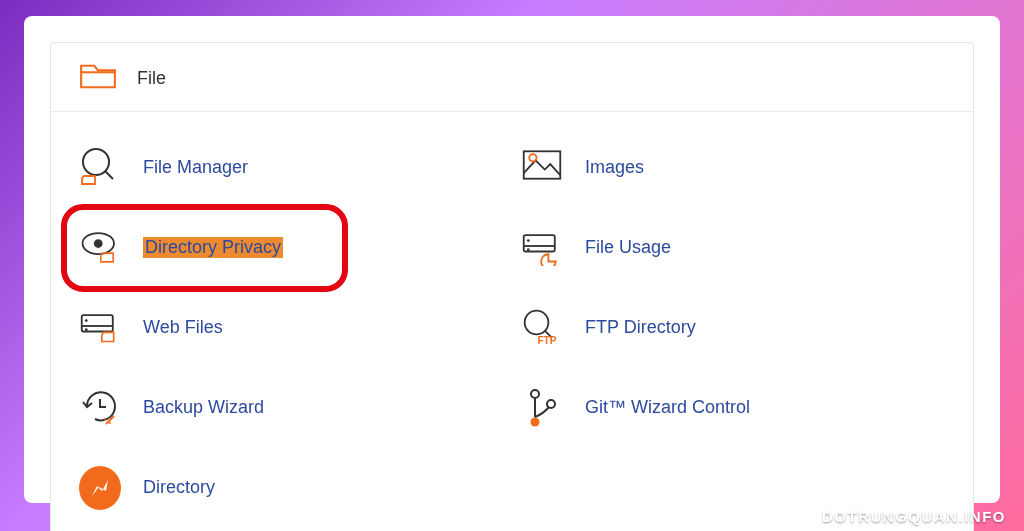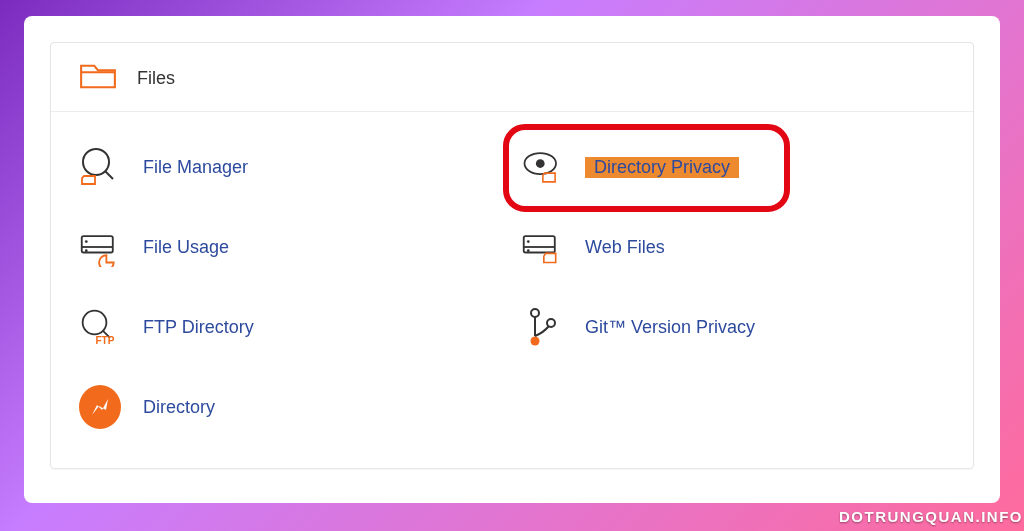--- a/index.html
+++ b/index.html
@@ -58,48 +58,47 @@
     .item {
       display: flex;
       align-items: center;
       gap: 22px;
       position: relative;
     }
     .item .icon-wrap {
       width: 42px;
       height: 42px;
       display: flex;
-      align-items: center;
       justify-content: center;
       flex-shrink: 0;
     }
     .item .label {
       font-size: 18px;
       color: #2d4a9e;
       cursor: pointer;
     }
     .highlighted {
       background: #ed8a2f;
       color: #1a1a1a;
-      padding: 0 9px;
+      padding: 0 2px;
     }
     .highlight-ring {
       position: absolute;
       border: 6px solid #e30613;
       border-radius: 22px;
       top: -22px;
       left: -18px;
       width: 287px;
       height: 88px;
       pointer-events: none;
     }
     .watermark {
       position: absolute;
       bottom: 6px;
-      right: 1px;
+      right: 18px;
       color: #ffffff;
       font-size: 15px;
       font-weight: 700;
       letter-spacing: 1.5px;
       text-shadow: 0 1px 2px rgba(0,0,0,0.4);
     }
     
     .jet-circle {
       width: 44px;
       height: 44px;
@@ -115,36 +114,46 @@
 
 <div class="outer-card">
   <div class="panel">
     <div class="panel-header">
       <span class="folder-icon">
         <svg viewBox="0 0 40 32" fill="none" stroke="#f26a1b" stroke-width="2.2">
           <path d="M2 6 L2 28 L38 28 L38 10 L20 10 L16 5 L2 5 Z"></path>
           <line x1="2" y1="12" x2="38" y2="12"></line>
         </svg>
       </span>
-      <span class="panel-title">Files</span>
+      <span class="panel-title">File</span>
     </div>
 
     <div class="grid">
 
       <div class="item">
         <span class="icon-wrap">
           <svg width="42" height="42" viewBox="0 0 42 42" fill="none">
             <circle cx="17" cy="16" r="13" stroke="#333" stroke-width="2"></circle>
             <line x1="26" y1="25" x2="34" y2="33" stroke="#333" stroke-width="2"></line>
             <path d="M9 30 h7 v8 h-13 v-6 l2-2 h4" stroke="#f26a1b" stroke-width="1.8" fill="none"></path>
           </svg>
         </span>
         <span class="label">File Manager</span>
       </div>
 
+      <div class="item">
+        <span class="icon-wrap">
+          <svg width="46" height="38" viewBox="0 0 46 38" fill="none">
+            <rect x="3" y="4" width="40" height="30" stroke="#333" stroke-width="2"></rect>
+            <polyline points="3,28 16,14 26,24 32,18 43,30" stroke="#333" stroke-width="2" fill="none"></polyline>
+            <circle cx="13" cy="11" r="4" stroke="#f26a1b" stroke-width="2" fill="none"></circle>
+          </svg>
+        </span>
+        <span class="label">Images</span>
+      </div>
 
       <div class="item">
         <div class="highlight-ring"></div>
         <span class="icon-wrap">
           <svg width="48" height="42" viewBox="0 0 48 42" fill="none">
             <ellipse cx="22" cy="17" rx="18" ry="12" stroke="#333" stroke-width="2"></ellipse>
             <circle cx="22" cy="17" r="5" fill="#333"></circle>
             <path d="M30 28 h9 v10 h-14 v-8 l2-2 h3" stroke="#f26a1b" stroke-width="1.8" fill="none"></path>
           </svg>
         </span>
@@ -182,32 +191,45 @@
           <svg width="46" height="42" viewBox="0 0 46 42" fill="none">
             <circle cx="17" cy="16" r="13" stroke="#333" stroke-width="2"></circle>
             <line x1="26" y1="25" x2="34" y2="33" stroke="#333" stroke-width="2"></line>
             <text x="18" y="40" font-size="11" fill="#f26a1b" font-family="Arial" font-weight="bold">FTP</text>
           </svg>
         </span>
         <span class="label">FTP Directory</span>
       </div>
 
 
+      <div class="item">
+        <span class="icon-wrap">
+          <svg width="42" height="42" viewBox="0 0 42 42" fill="none">
+            <path d="M 8 20 A 14 14 0 1 1 16 33" stroke="#333" stroke-width="2" fill="none"></path>
+            <polyline points="4,16 8,21 13,17" stroke="#333" stroke-width="2" fill="none"></polyline>
+            <polyline points="21,13 21,21 27,21" stroke="#333" stroke-width="2" fill="none"></polyline>
+            <line x1="27" y1="38" x2="35" y2="30" stroke="#f26a1b" stroke-width="2"></line>
+            <circle cx="26" cy="33" r="1" fill="#f26a1b"></circle>
+            <circle cx="31" cy="37" r="1" fill="#f26a1b"></circle>
+          </svg>
+        </span>
+        <span class="label">Backup Wizard</span>
+      </div>
 
       <div class="item">
         <span class="icon-wrap">
           <svg width="42" height="44" viewBox="0 0 42 44" fill="none">
             <circle cx="14" cy="8" r="4" stroke="#333" stroke-width="2" fill="none"></circle>
             <circle cx="14" cy="36" r="4.5" fill="#f26a1b"></circle>
             <circle cx="30" cy="18" r="4" stroke="#333" stroke-width="2" fill="none"></circle>
             <line x1="14" y1="12" x2="14" y2="31" stroke="#333" stroke-width="2"></line>
             <path d="M28 21 Q22 28 14 31" stroke="#333" stroke-width="2" fill="none"></path>
           </svg>
         </span>
-        <span class="label">Git™ Version Privacy</span>
+        <span class="label">Git™ Wizard Control</span>
       </div>
 
       <div class="item">
         <span class="icon-wrap">
           <span class="jet-circle">
             <svg width="28" height="28" viewBox="0 0 28 28" fill="none">
               <path d="M6 22 L11 12 L16 17 L22 6 L20 17 L13 13 Z" fill="#ffffff"></path>
             </svg>
           </span>
         </span>

